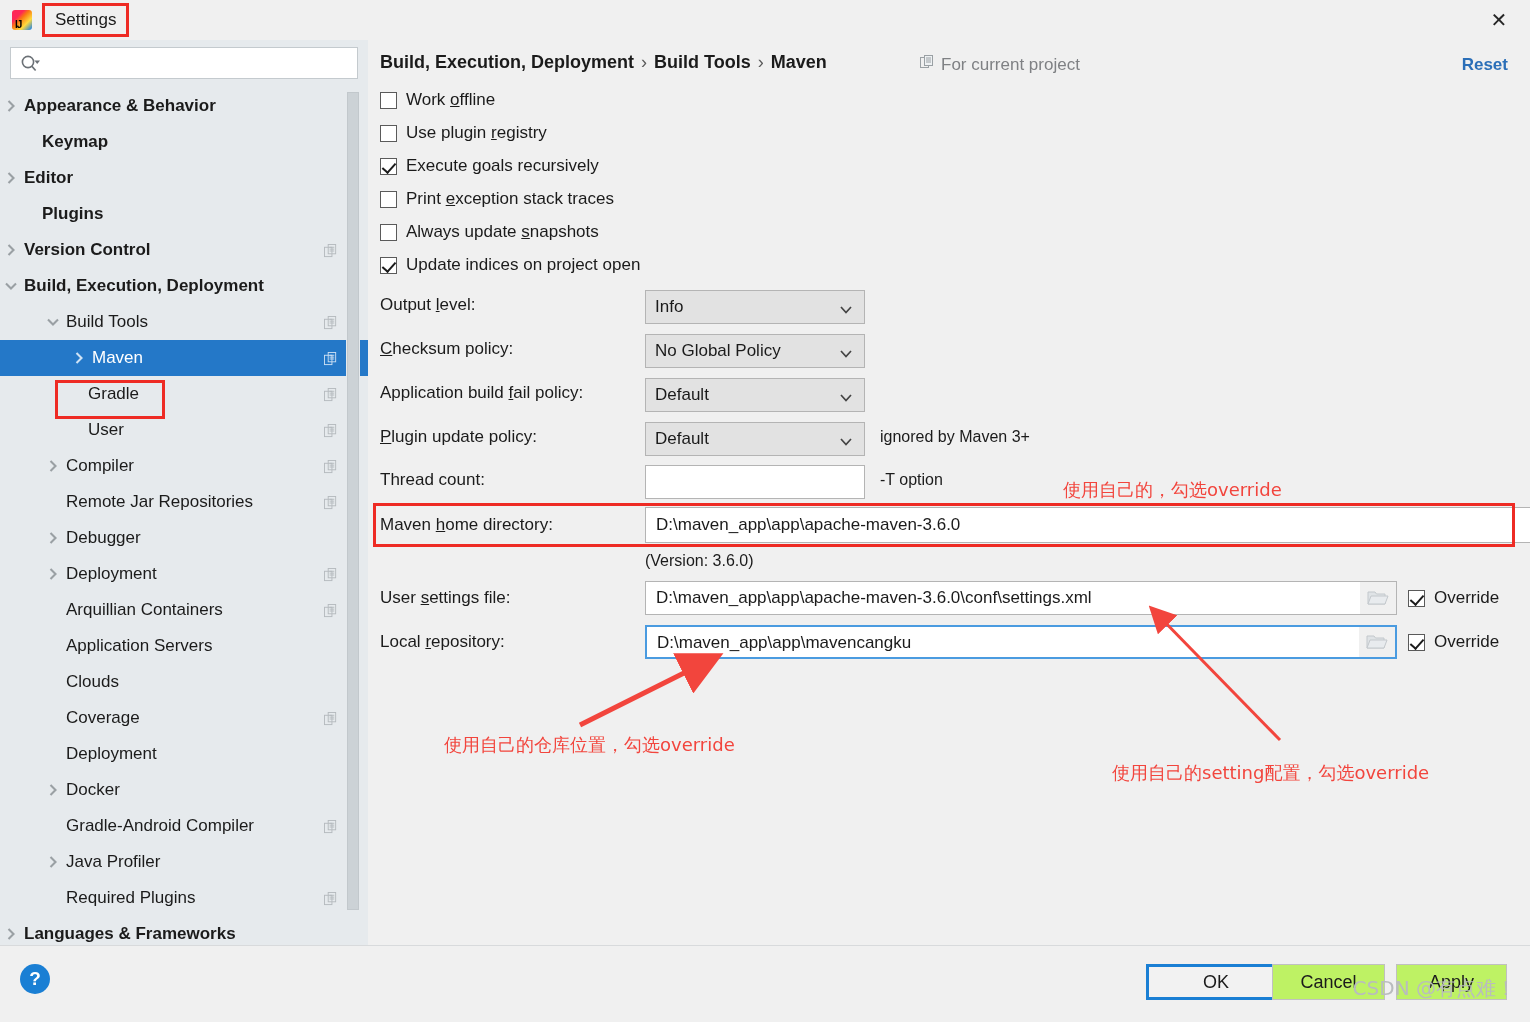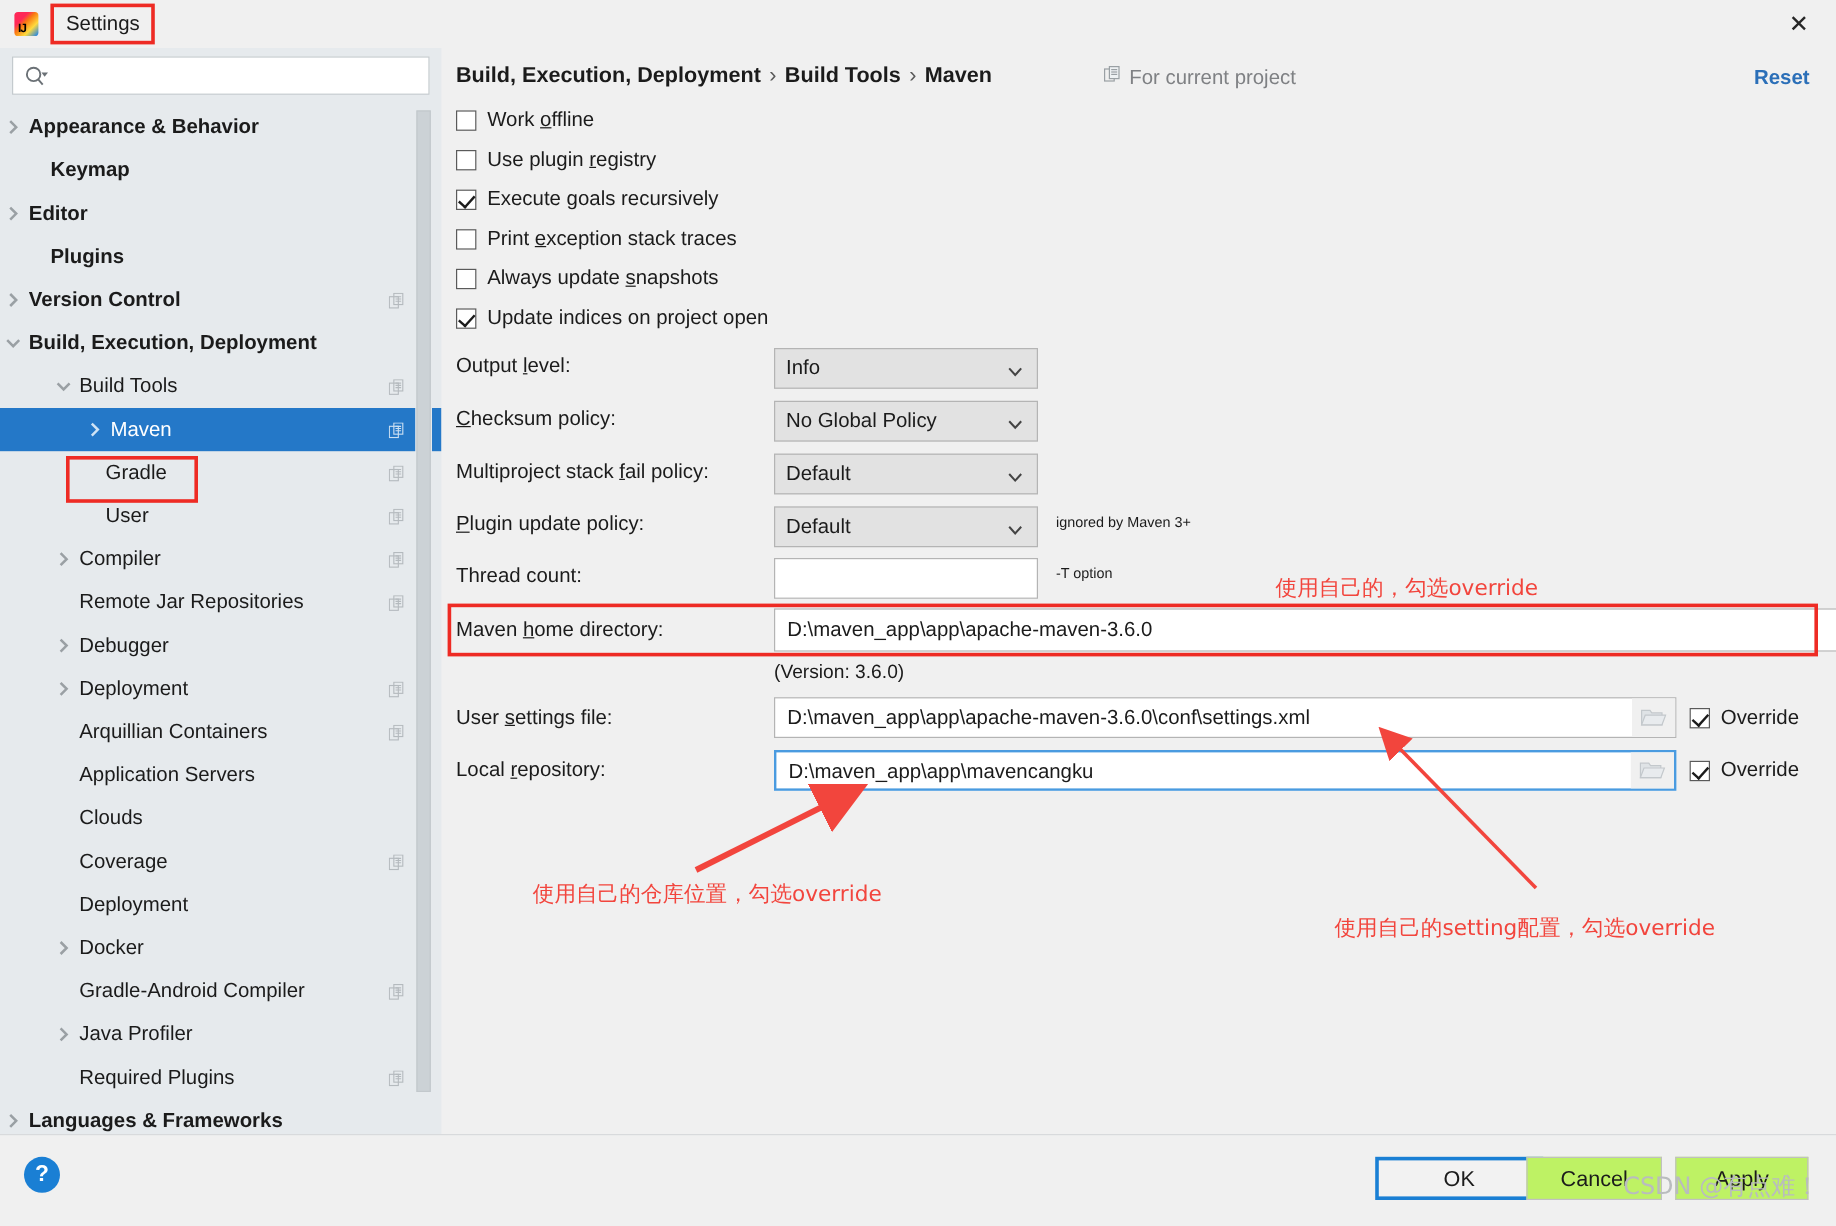--- a/index.html
+++ b/index.html
@@ -170,21 +170,21 @@
   .combo .arrow {
     position: absolute; right: 10px; top: 10px;
   }
   .txtfield {
     position: absolute; height: 34px; background: #ffffff;
     border: 1px solid #b4b4b4;
     display: flex; align-items: center; padding-left: 9px;
     font-size: 17px; color: #1b1b1b; white-space: nowrap;
   }
   .hint {
-    position: absolute; font-size: 12px; color: #1b1b1b; white-space: nowrap;
+    position: absolute; font-size: 16px; color: #1b1b1b; white-space: nowrap;
   }
   .vhint {
     position: absolute; font-size: 16px; color: #1b1b1b; white-space: nowrap;
   }
 
   .editcombo {
     position: absolute; height: 36px; background: #ffffff;
     border: 1px solid #b4b4b4;
   }
   .editcombo .val {
@@ -569,21 +569,21 @@
     <div class="combo" style="left:277px; top:294px; width:220px;">
       <span>No Global Policy</span>
       <span class="arrow">
         <svg width="16" height="12" viewBox="0 0 16 12">
             <polyline points="3,3 8,8.5 13,3" fill="none" stroke="#444" stroke-width="1.7"></polyline>
           </svg>
       </span>
     </div>
 
     <div class="frow" style="top:343px;">
-      <span class="flabel"><span>Multiproject stack </span><span class="u">f</span><span>ail policy:</span></span>
+      <span class="flabel"><span>Application build </span><span class="u">f</span><span>ail policy:</span></span>
     </div>
     <div class="combo" style="left:277px; top:338px; width:220px;">
       <span>Default</span>
       <span class="arrow">
         <svg width="16" height="12" viewBox="0 0 16 12">
             <polyline points="3,3 8,8.5 13,3" fill="none" stroke="#444" stroke-width="1.7"></polyline>
           </svg>
       </span>
     </div>
 

